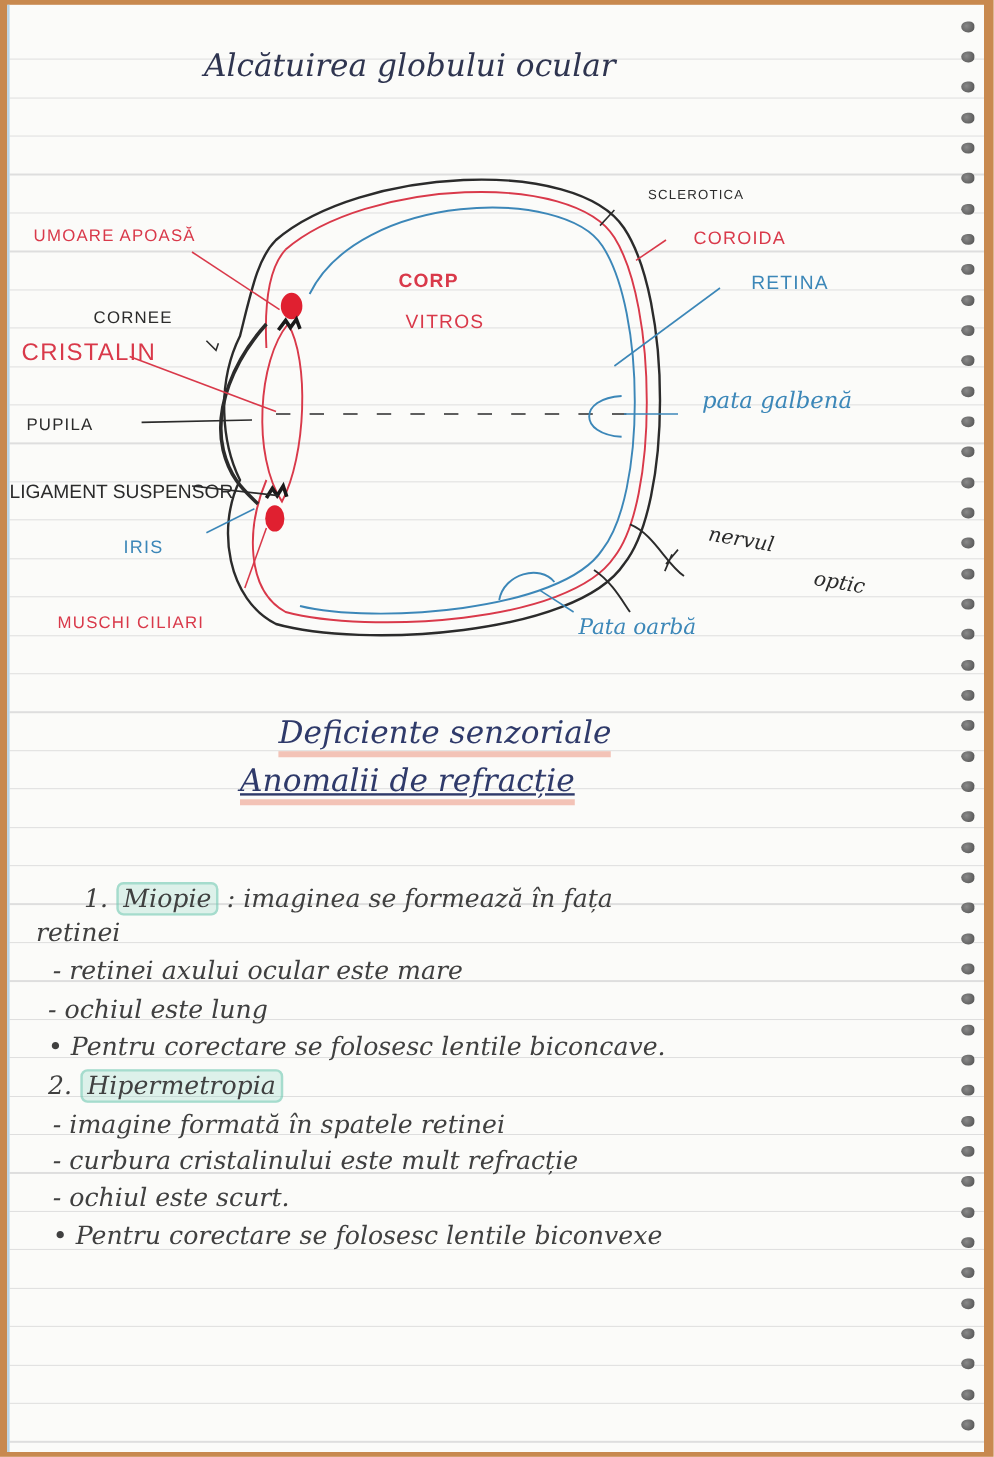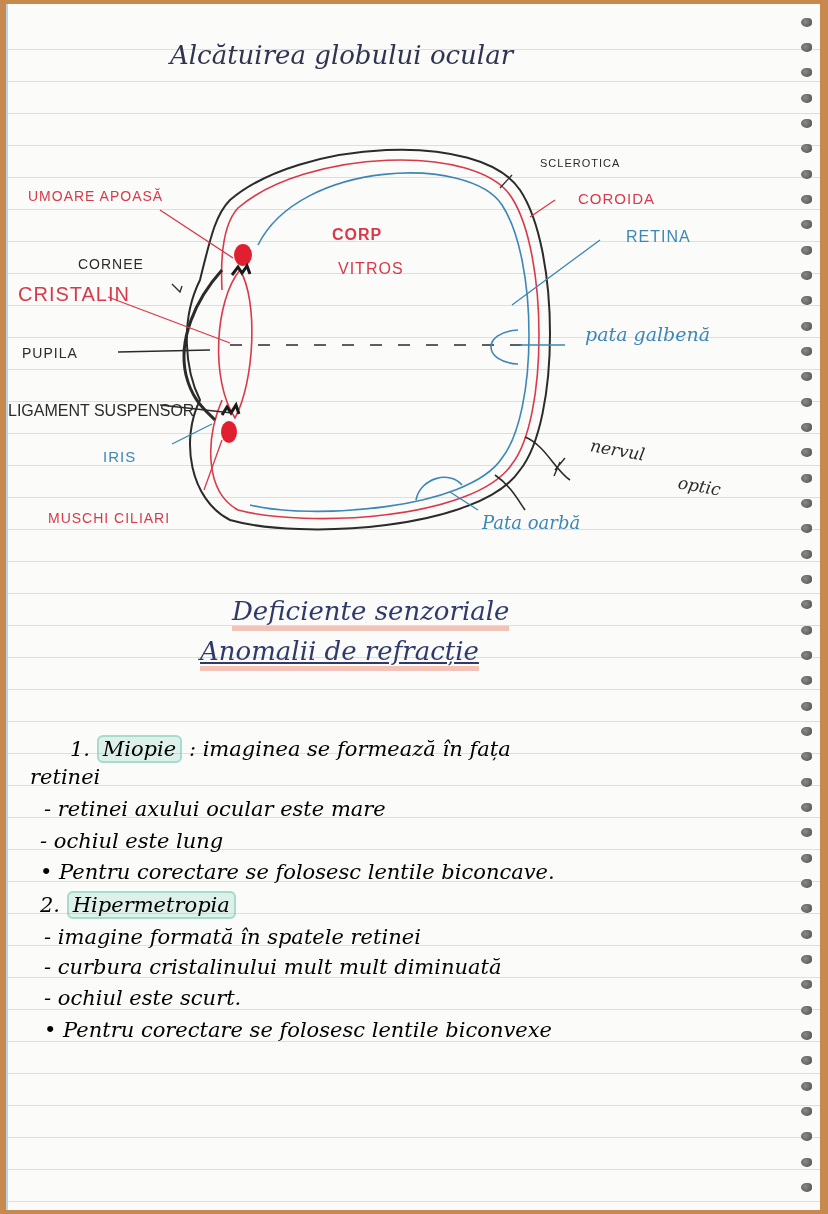--- a/index.html
+++ b/index.html
@@ -22,21 +22,21 @@
   }
   .hw { position:absolute; white-space:nowrap; font-family:"DejaVu Serif", serif; font-style:italic; }
   .label { position:absolute; white-space:nowrap; font-family:"Liberation Sans", sans-serif; letter-spacing:1px; }
   .red { color:#d9394a; }
   .blue { color:#3c87b8; }
   .black { color:#2b2b2b; }
   .title { top:40px; left:170px; font-size:26px; color:#2f3550; }
   .h2 { font-size:26px; color:#2f3a6a; }
   .underline-red { border-bottom:5px solid rgba(236,150,130,0.55); padding-bottom:0; }
   .hl-green { background: rgba(130,210,190,0.25); border:2px solid rgba(110,200,175,0.5); border-radius:6px; padding:0 4px; }
-  .note { font-size:21px; color:#000000; }
+  .note { font-size:21px; color:#404040; }
   svg.diagram { position:absolute; left:0; top:0; }
 </style>
 </head>
 <body>
 
 <div class="page">
 
   <div class="holes">
     <div class="hole" style="top:0px"></div>
     <div class="hole" style="top:25px"></div>
@@ -162,15 +162,15 @@
 <div class="hw note" style="left:30px;top:765px;">retinei</div>
 <div class="hw note" style="left:44px;top:797px;">- retinei axului ocular este mare</div>
 <div class="hw note" style="left:40px;top:829px;">- ochiul este lung</div>
 <div class="hw note" style="left:40px;top:860px;">• Pentru corectare se folosesc lentile biconcave.</div>
 
 <div class="hw note" style="left:40px;top:893px;">
   <span>2.</span>
   <span class="hl-green">Hipermetropia</span>
 </div>
 <div class="hw note" style="left:44px;top:925px;">- imagine formată în spatele retinei</div>
-<div class="hw note" style="left:44px;top:955px;">- curbura cristalinului mult mult diminuată</div>
+<div class="hw note" style="left:44px;top:955px;">- curbura cristalinului este mult refracție</div>
 <div class="hw note" style="left:44px;top:986px;">- ochiul este scurt.</div>
 <div class="hw note" style="left:44px;top:1018px;">• Pentru corectare se folosesc lentile biconvexe</div>
 
 </body></html>

